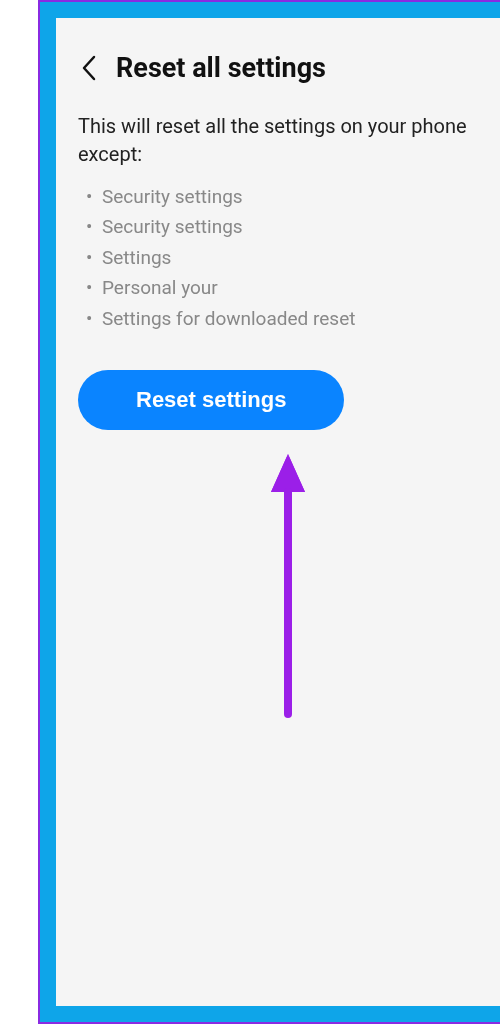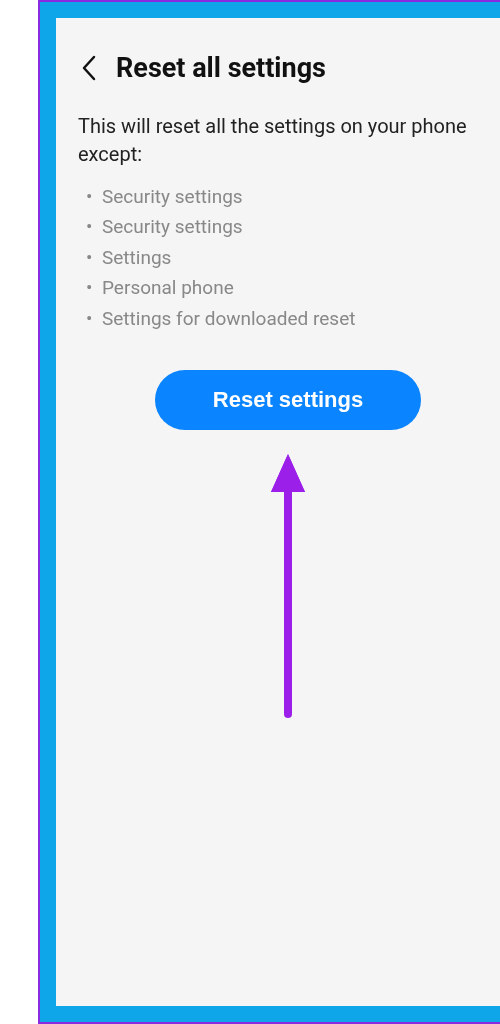--- a/index.html
+++ b/index.html
@@ -66,21 +66,21 @@
       position: relative;
     }
     .exception-list li::before {
       content: "•";
       position: absolute;
       left: -16px;
       color: #888;
     }
     .button-container {
       display: flex;
-      justify-content: center;
+      justify-content: flex-start;
       margin-top: 36px;
     }
     .reset-button {
       background: #0a84ff;
       color: #fff;
       border: none;
       border-radius: 32px;
       padding: 17px 58px;
       font-size: 22px;
       font-weight: 600;
@@ -108,21 +108,21 @@
       </div>
       <h1 class="page-title">Reset all settings</h1>
     </div>
 
     <p class="description">This will reset all the settings on your phone except:</p>
 
     <ul class="exception-list">
       <li>Security settings</li>
       <li>Security settings</li>
       <li>Settings</li>
-      <li>Personal phone</li>
+      <li>Personal your</li>
       <li>Settings for downloaded reset</li>
     </ul>
 
     <div class="button-container">
       <button class="reset-button">Reset settings</button>
     </div>
 
     <div class="annotation-arrow">
       <svg width="50" height="290" viewBox="0 0 50 290">
         <path d="M25 10 L8 48 L20 48 L20 48 L25 10 L42 48 L30 48 L25 10 Z" fill="#9b1fe8"></path>

